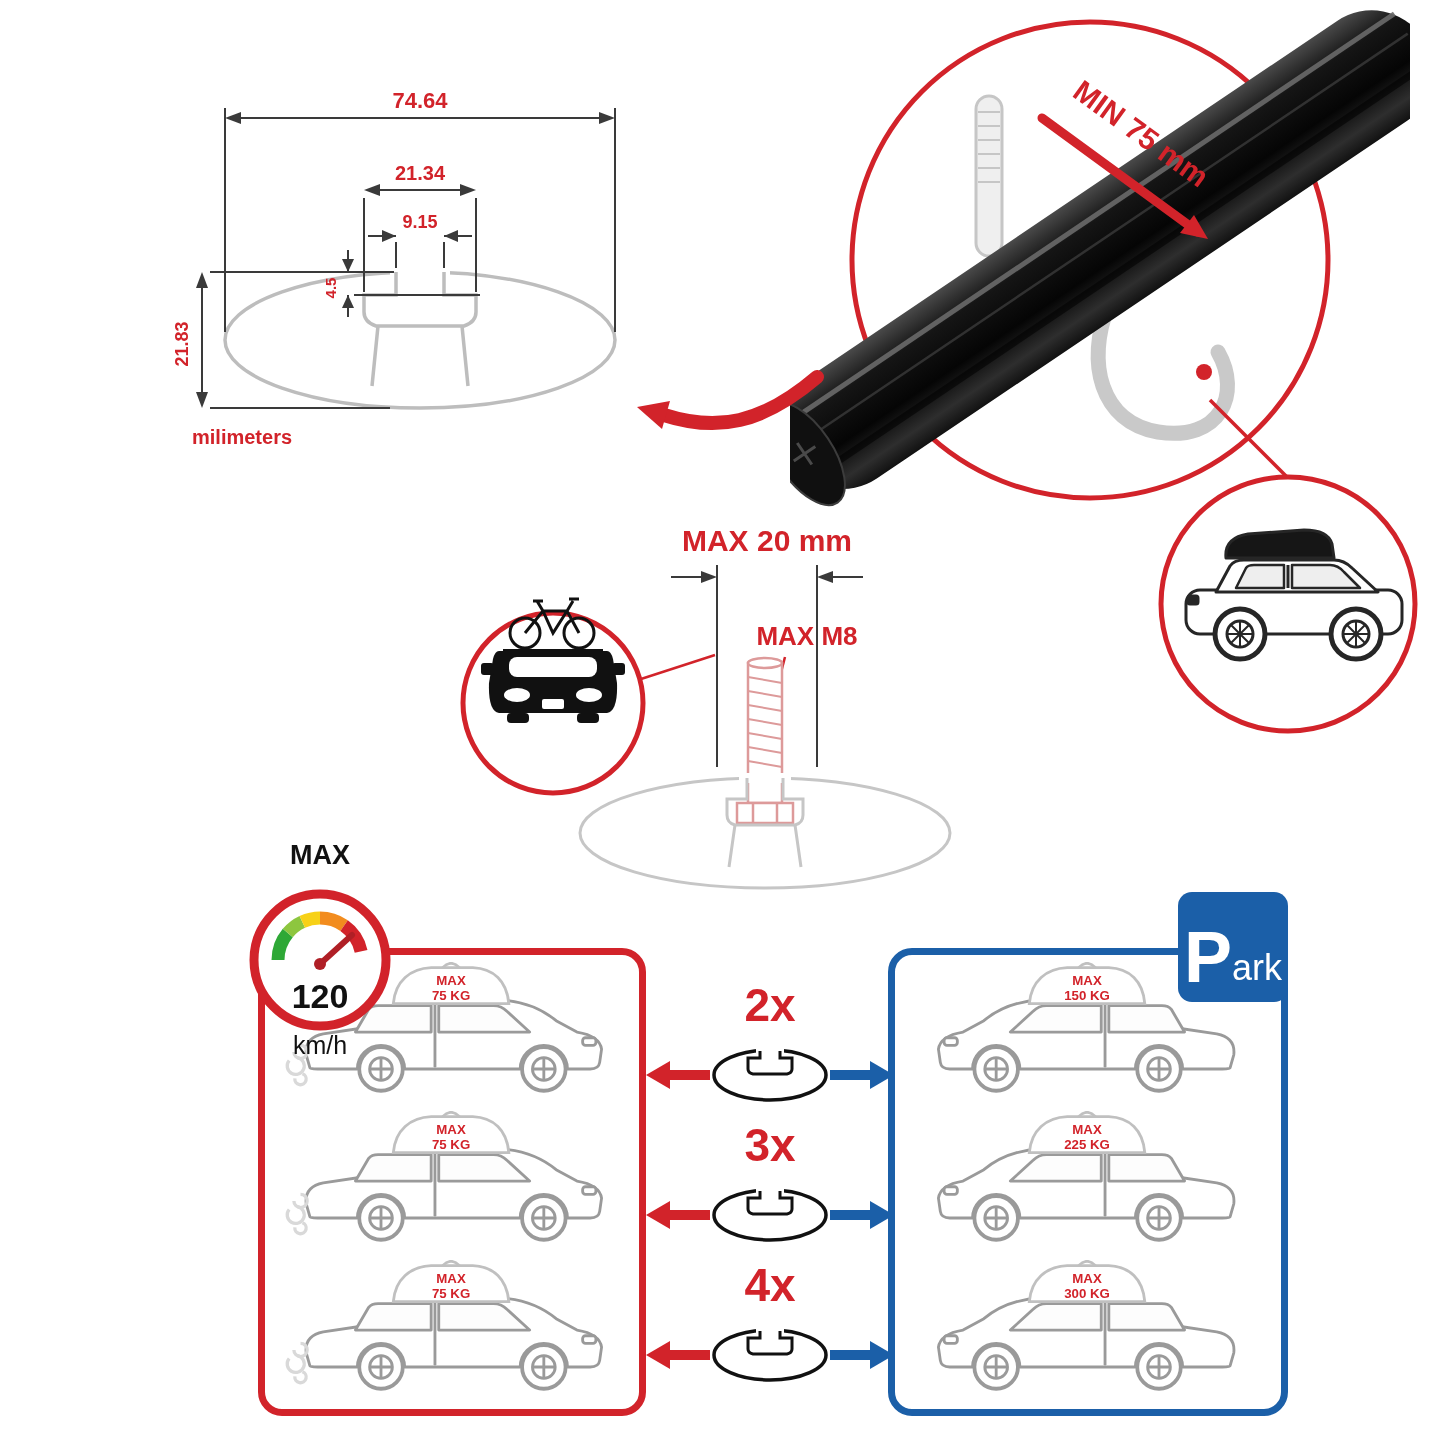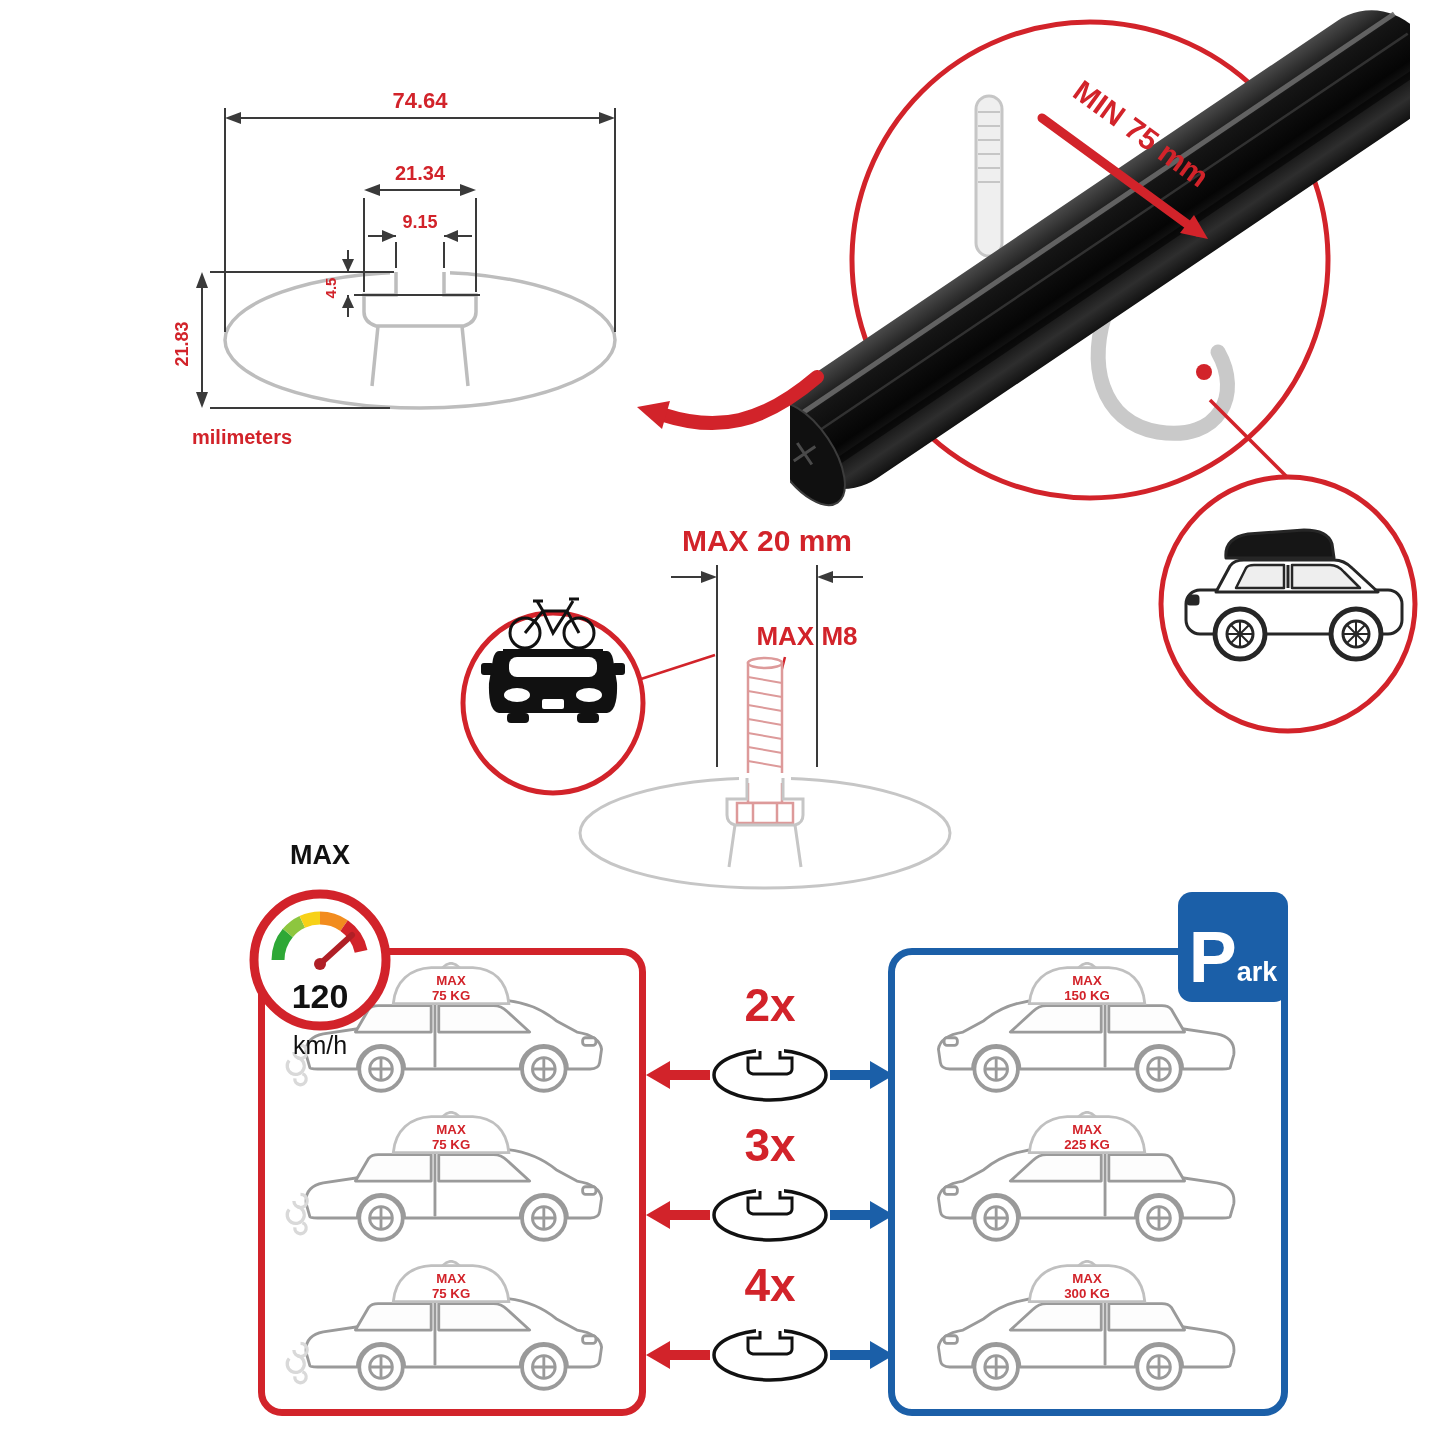--- a/index.html
+++ b/index.html
@@ -4,21 +4,21 @@
 <style>
   html,body{margin:0;padding:0;background:#fff;}
   body{width:1445px;height:1445px;font-family:"Liberation Sans",sans-serif;position:relative;overflow:hidden;}
   .abs{position:absolute;}
   svg text{font-family:"Liberation Sans",sans-serif;}
   .panel{position:absolute;border-radius:24px;display:flex;flex-direction:column;justify-content:space-evenly;align-items:center;background:#fff;}
   .panel-red{left:258px;top:948px;width:374px;height:454px;border:7px solid #d2232a;}
   .panel-blue{left:888px;top:948px;width:386px;height:454px;border:7px solid #1b5fa8;}
   .park{position:absolute;left:1178px;top:892px;width:110px;height:110px;background:#1b5fa8;border-radius:14px;display:flex;justify-content:center;align-items:flex-end;padding-bottom:14px;box-sizing:border-box;color:#fff;z-index:6;}
   .park .p{font-size:72px;font-weight:bold;line-height:0.85;}
-  .park .ark{font-size:27px;font-weight:bold;line-height:1.1;}
+  .park .ark{font-size:36px;font-weight:normal;line-height:1.1;}
   .z5{z-index:5;}
 </style>
 </head>
 <body>
 
 <svg width="0" height="0" style="position:absolute" aria-hidden="true">
   <defs>
     <g id="suv-side" stroke="#9a9a9a" stroke-width="3" fill="#fff" stroke-linejoin="round" stroke-linecap="round">
       <path d="M30,112 L26,98 Q24,80 44,76 L84,70 Q112,42 154,40 L230,40 Q266,42 290,62 L312,74 Q336,78 338,92 L336,106 Q335,113 326,113 L302,113 A25,25 0 0,0 252,113 L130,113 A25,25 0 0,0 80,113 L38,113 Q30,113 30,112 Z"></path>
       <path d="M78,74 L92,50 Q95,46 102,46 L158,46 L158,74 Z" fill="#fdfdfd"></path>

